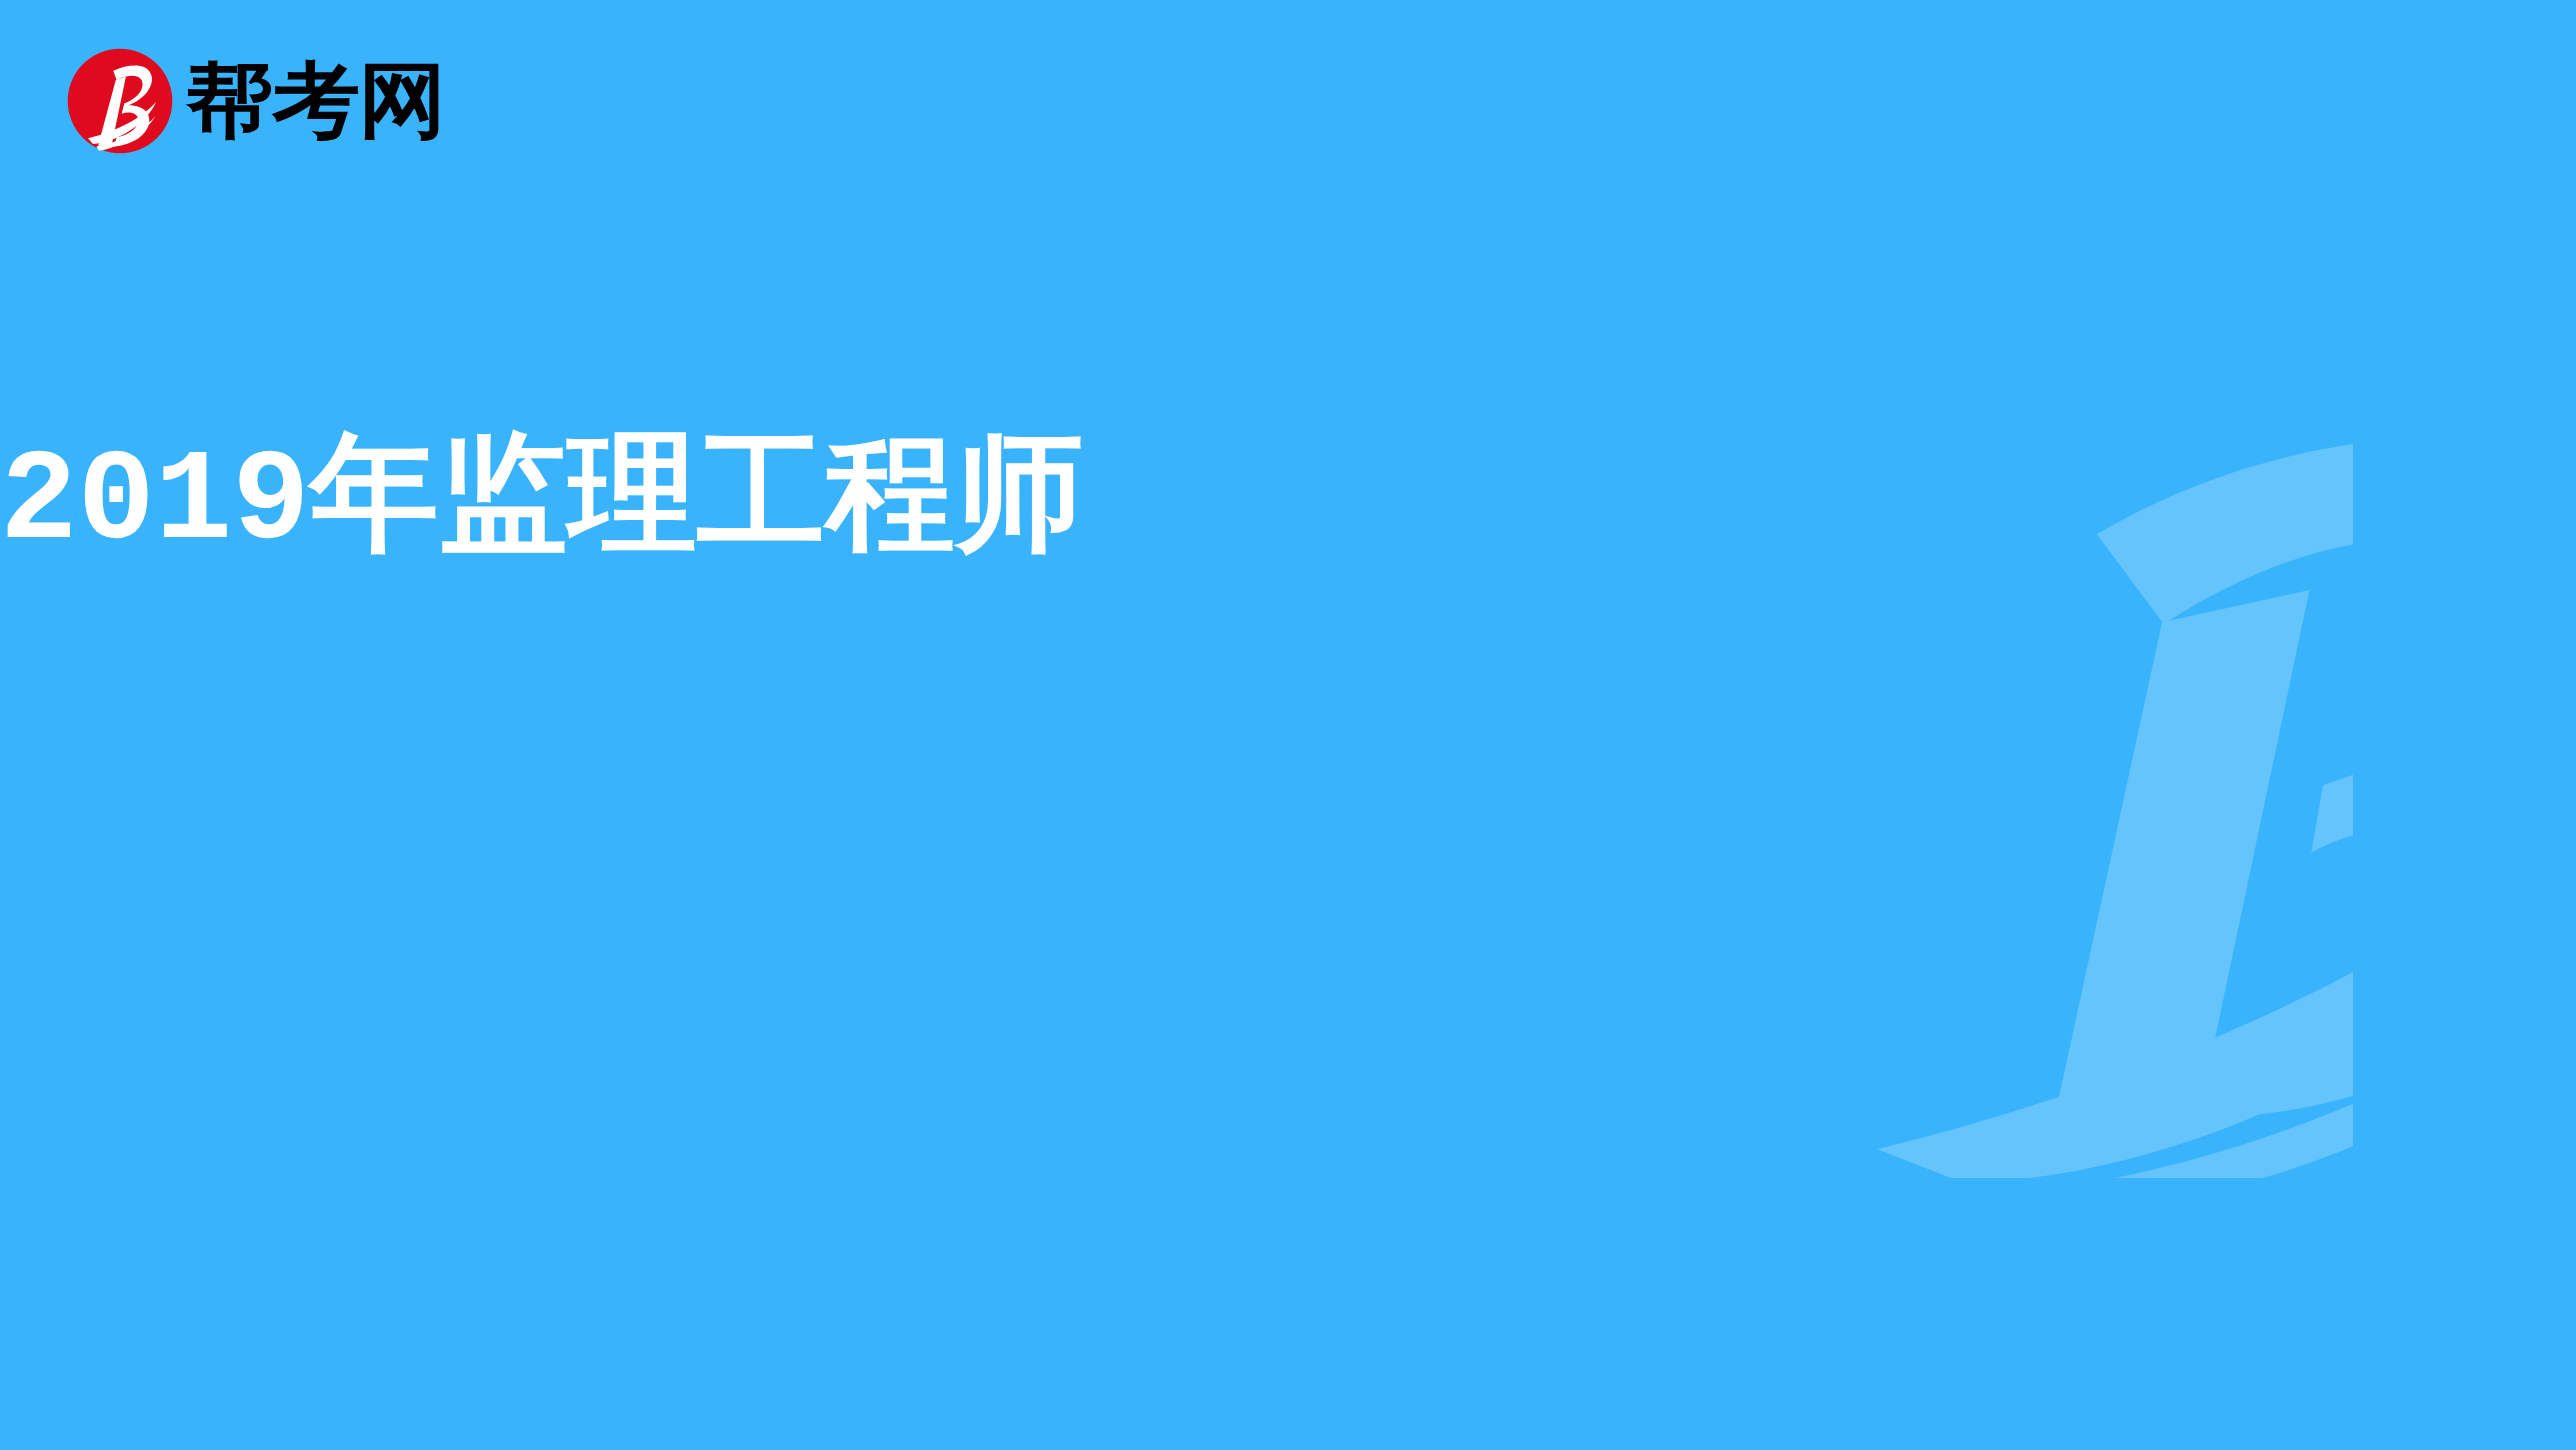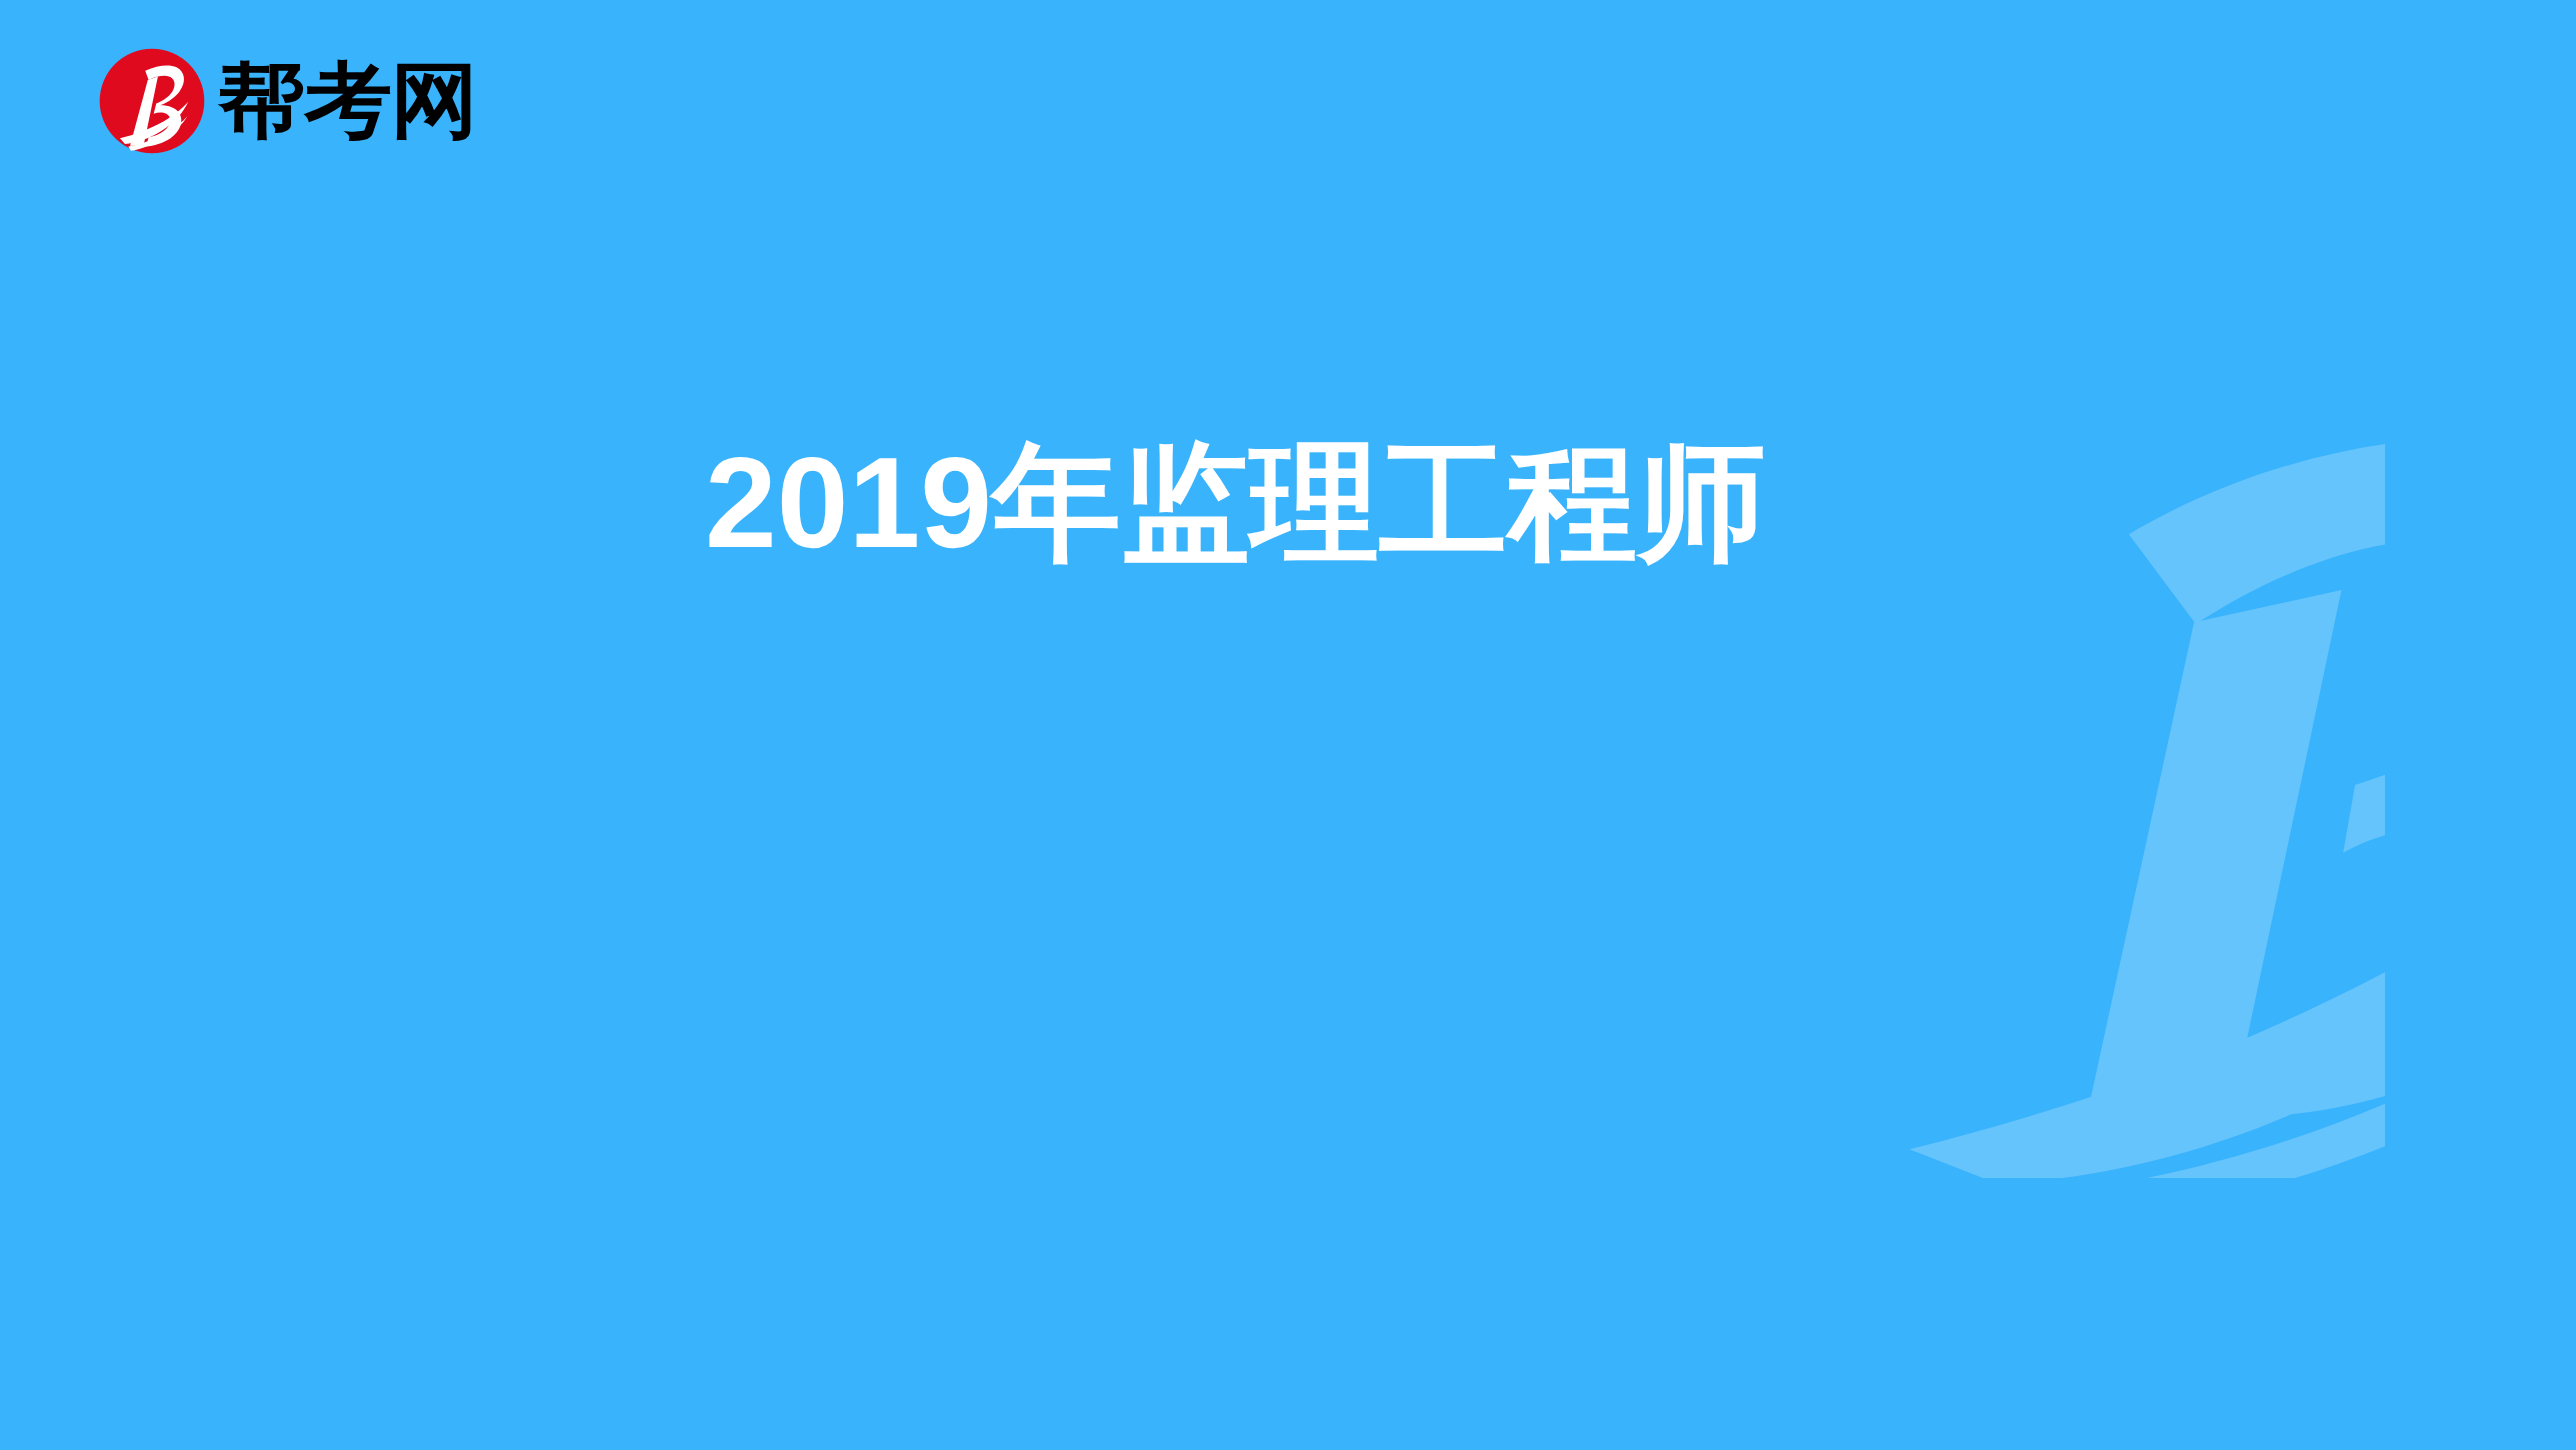--- a/index.html
+++ b/index.html
@@ -11,21 +11,20 @@
   body {
     font-family: "Liberation Sans", "DejaVu Sans", sans-serif;
   }
 
   #stage {
     position: relative;
     width: 2353px;
     height: 1451px;
     background: #38B3FC;
     overflow: hidden;
-    margin-left: 32px;
   }
 
   
   #watermark {
     position: absolute;
     left: 1796px;
     top: 280px;
     width: 949px;
     height: 898px;
     pointer-events: none;
@@ -62,27 +61,27 @@
     font-family: "DejaVu Sans", "Liberation Sans", sans-serif;
   }
 
   
   #title {
     position: absolute;
     left: 0;
     top: 397px;
     width: 2407px;
     z-index: 4;
-    text-align: center;
+    text-align: left;
     color: #FFFFFF;
     font-weight: 700;
     font-size: 129px;
     line-height: 212px;
     letter-spacing: 0px;
-    font-family: Liberation Sans, sans-serif;
+    font-family: Liberation Mono, monospace;
     text-rendering: geometricPrecision;
   }
   #title .tline {
     display: block;
     white-space: nowrap;
   }
 </style>
 </head>
 <body>
 

